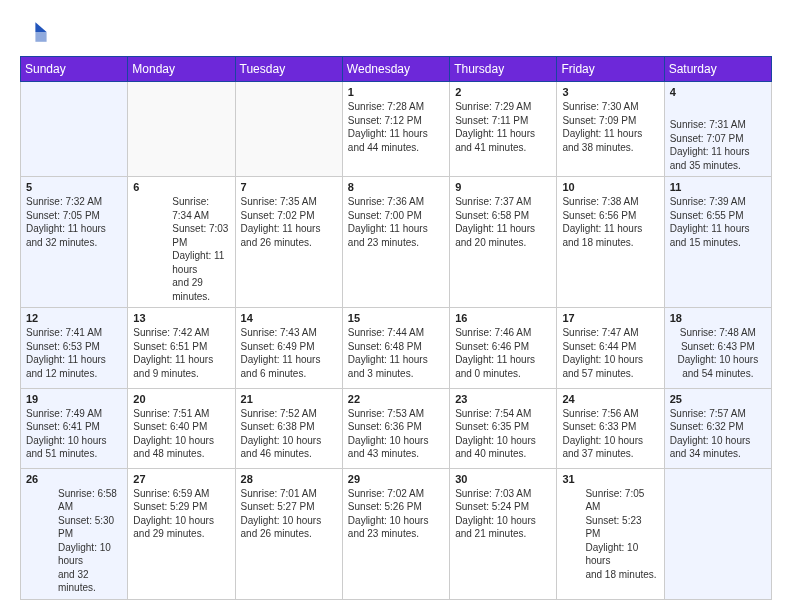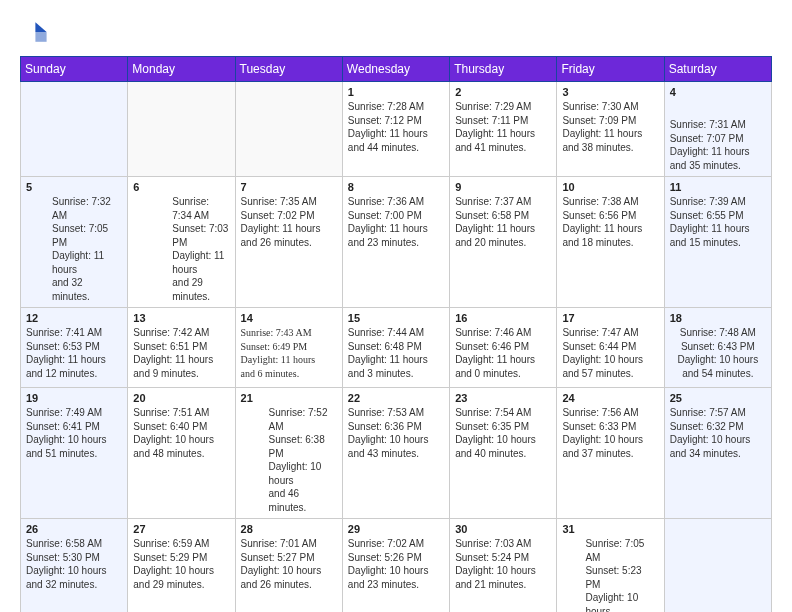--- a/index.html
+++ b/index.html
@@ -173,21 +173,21 @@
             <span class="day-number">4</span>
             <div class="cell-text" style="white-space: pre-line; margin-top: 20px;">Sunrise: 7:31 AM
 Sunset: 7:07 PM
 Daylight: 11 hours
 and 35 minutes.</div>
           </td>
         </tr>
         <tr>
           <td>
             <span class="day-number">5</span>
-            <div class="cell-text" style="white-space: pre-line; margin-left: 26px;">Sunrise: 7:32 AM
+            <div class="cell-text" style="white-space: pre-line;">Sunrise: 7:32 AM
 Sunset: 7:05 PM
 Daylight: 11 hours
 and 32 minutes.</div>
           </td>
           <td>
             <span class="day-number">6</span>
             <div class="cell-text" style="white-space: pre-line; margin-left: 39px;">Sunrise: 7:34 AM
 Sunset: 7:03 PM
 Daylight: 11 hours
 and 29 minutes.</div>
@@ -238,21 +238,21 @@
           </td>
           <td>
             <span class="day-number">13</span>
             <div class="cell-text" style="white-space: pre-line;">Sunrise: 7:42 AM
 Sunset: 6:51 PM
 Daylight: 11 hours
 and 9 minutes.</div>
           </td>
           <td>
             <span class="day-number">14</span>
-            <div class="cell-text" style="white-space: pre-line; font-family: Liberation Serif, serif;">Sunrise: 7:43 AM
+            <div class="cell-text" style="white-space: pre-line;">Sunrise: 7:43 AM
 Sunset: 6:49 PM
 Daylight: 11 hours
 and 6 minutes.</div>
           </td>
           <td>
             <span class="day-number">15</span>
             <div class="cell-text" style="white-space: pre-line;">Sunrise: 7:44 AM
 Sunset: 6:48 PM
 Daylight: 11 hours
 and 3 minutes.</div>
@@ -289,21 +289,21 @@
           </td>
           <td>
             <span class="day-number">20</span>
             <div class="cell-text" style="white-space: pre-line;">Sunrise: 7:51 AM
 Sunset: 6:40 PM
 Daylight: 10 hours
 and 48 minutes.</div>
           </td>
           <td>
             <span class="day-number">21</span>
-            <div class="cell-text" style="white-space: pre-line; margin-left: 28px;">Sunrise: 7:52 AM
+            <div class="cell-text" style="white-space: pre-line;">Sunrise: 7:52 AM
 Sunset: 6:38 PM
 Daylight: 10 hours
 and 46 minutes.</div>
           </td>
           <td>
             <span class="day-number">22</span>
             <div class="cell-text" style="white-space: pre-line;">Sunrise: 7:53 AM
 Sunset: 6:36 PM
 Daylight: 10 hours
 and 43 minutes.</div>
@@ -326,21 +326,21 @@
             <span class="day-number">25</span>
             <div class="cell-text" style="white-space: pre-line;">Sunrise: 7:57 AM
 Sunset: 6:32 PM
 Daylight: 10 hours
 and 34 minutes.</div>
           </td>
         </tr>
         <tr>
           <td>
             <span class="day-number">26</span>
-            <div class="cell-text" style="white-space: pre-line;">Sunrise: 6:58 AM
+            <div class="cell-text" style="white-space: pre-line; margin-left: 32px;">Sunrise: 6:58 AM
 Sunset: 5:30 PM
 Daylight: 10 hours
 and 32 minutes.</div>
           </td>
           <td>
             <span class="day-number">27</span>
             <div class="cell-text" style="white-space: pre-line;">Sunrise: 6:59 AM
 Sunset: 5:29 PM
 Daylight: 10 hours
 and 29 minutes.</div>

